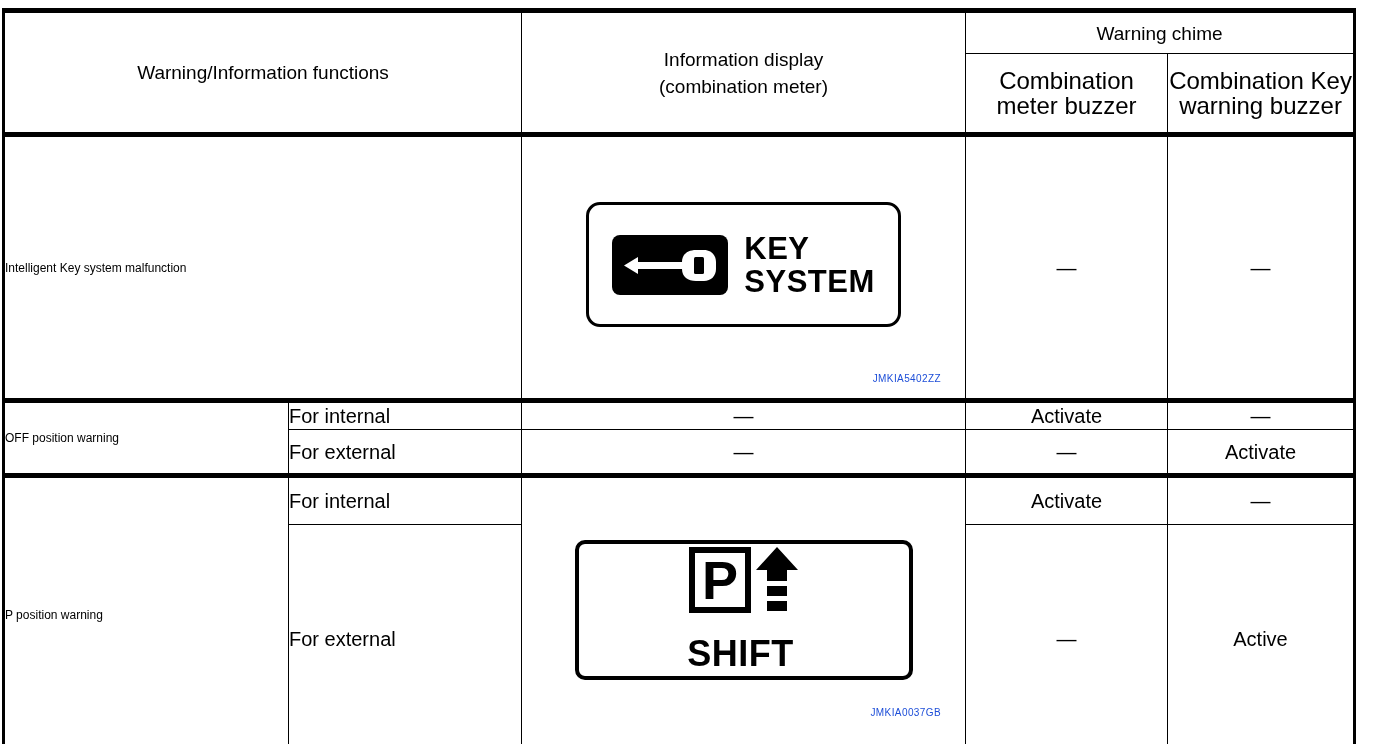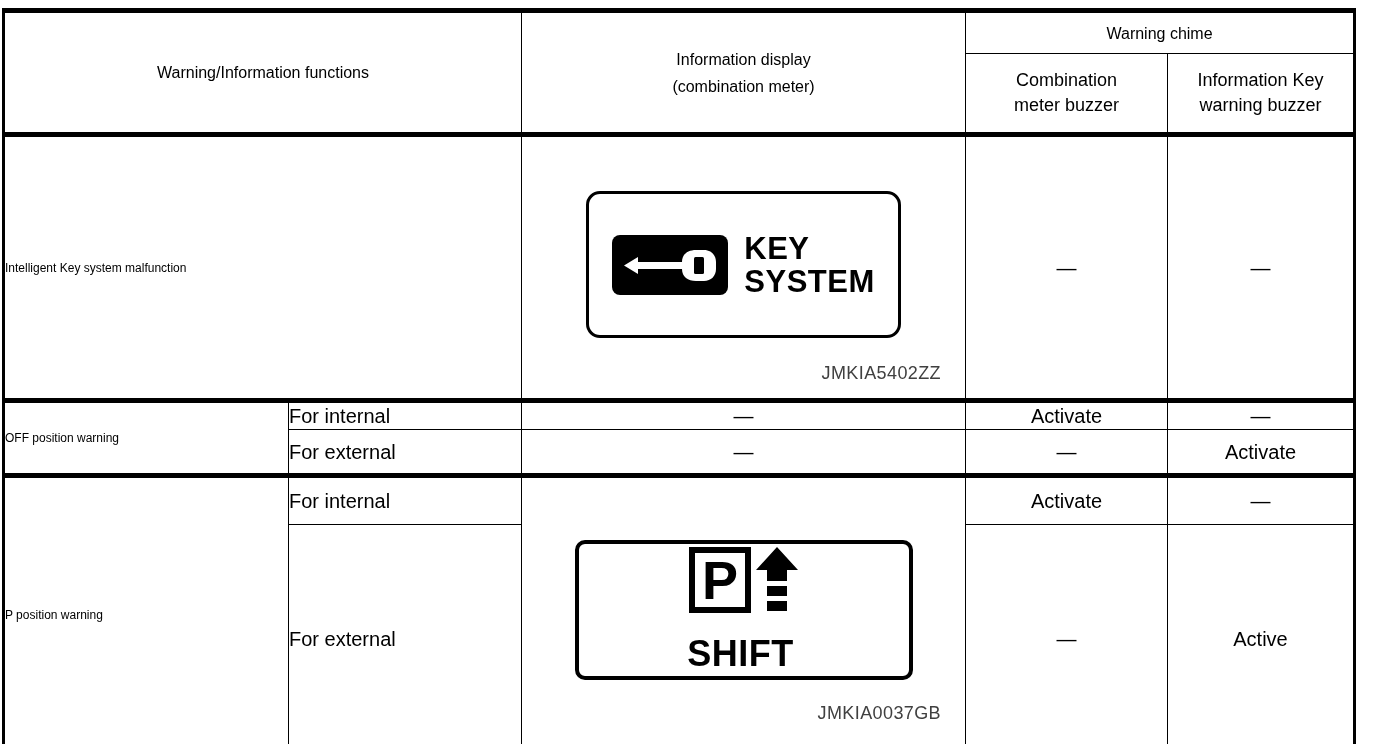--- a/index.html
+++ b/index.html
@@ -43,27 +43,27 @@
 
   
   .tb-top      { border-top: 5px solid #000 !important; }
   .tb-bottom   { border-bottom: 4px solid #000 !important; }
   .tb-left     { border-left: 3px solid #000 !important; }
   .tb-right    { border-right: 3px solid #000 !important; }
 
   
   .hd {
     text-align: center;
-    font-size: 16px;
+    font-size: 19px;
     line-height: 27px;
     padding: 4px 6px;
   }
   .hd-sub {
     text-align: center;
-    font-size: 18px;
+    font-size: 24px;
     line-height: 25px;
     padding: 4px 6px;
   }
   .fn-label {
     text-align: left;
     font-size: 12px;
     line-height: 26px;
     padding-left: 22px;
     padding-right: 8px;
   }
@@ -94,33 +94,33 @@
   .illus-wrap {
     position: relative;
     width: 100%;
     height: 100%;
     display: flex;
     flex-direction: column;
     align-items: center;
     justify-content: center;
   }
   .caption {
-    font-size: 18px;
+    font-size: 10px;
     font-family: "Liberation Sans", sans-serif;
     letter-spacing: 0.4px;
-    color: #404040;
+    color: #1d4ed8;
     position: absolute;
     right: 24px;
   }
 
   
   .key-panel {
     position: relative;
     width: 315px;
-    height: 147px;
+    height: 125px;
     border: 3px solid #000;
     border-radius: 14px;
     background: #ffffff;
     display: flex;
     align-items: center;
     justify-content: center;
     box-sizing: border-box;
     margin-top: -6px;
   }
   .key-badge {
@@ -218,21 +218,21 @@
         <div>(combination meter)</div>
       </td>
       <td class="hd tb-top tb-right" colspan="2" style="height:40px;">Warning chime</td>
     </tr>
     <tr>
       <td class="hd-sub" style="height:78px;">
         <div>Combination</div>
         <div>meter buzzer</div>
       </td>
       <td class="hd-sub tb-right">
-        <div>Information Key</div>
+        <div>Combination Key</div>
         <div>warning buzzer</div>
       </td>
     </tr>
 
     <tr>
       <td class="fn-label tb-top tb-left" colspan="2" style="height:261px;">Intelligent Key system malfunction</td>
 
       <td class="illus-cell tb-top">
         <div class="illus-wrap">
           <div class="key-panel">

